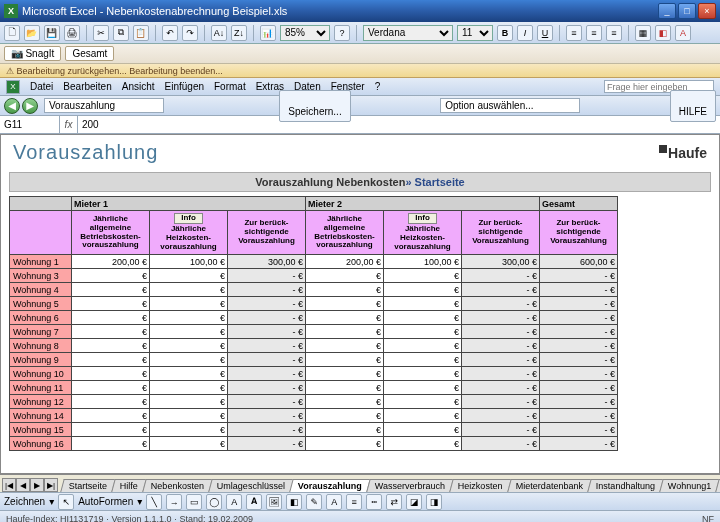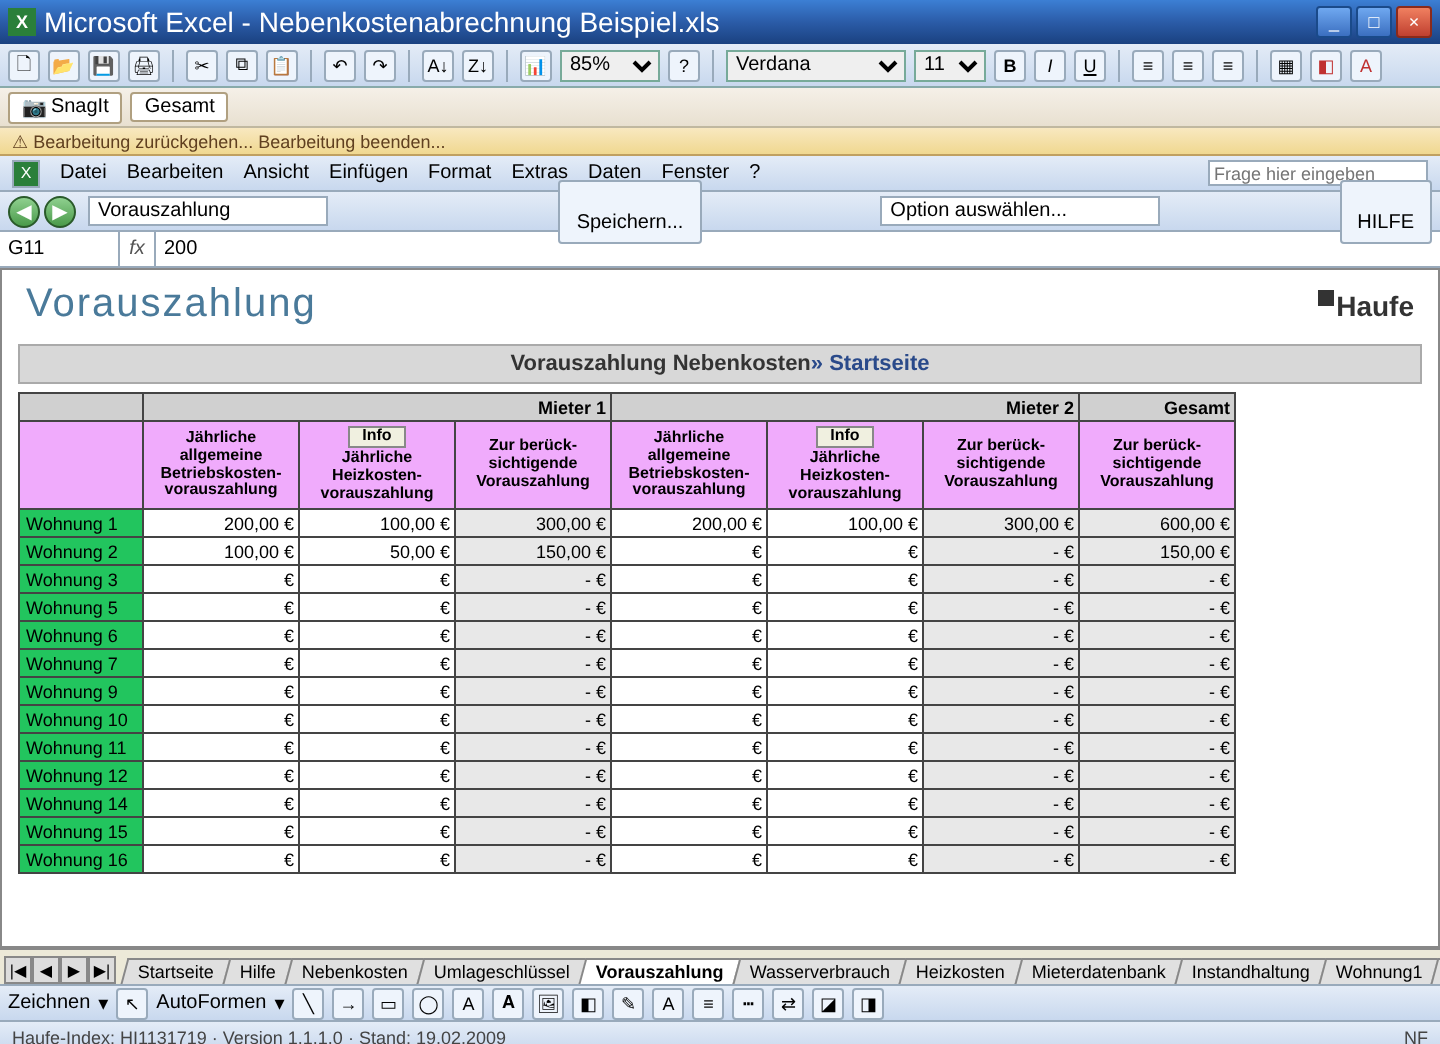--- a/index.html
+++ b/index.html
@@ -1,19 +1,19 @@
 <!DOCTYPE html>
 <html><head>
 <meta charset="utf-8">
 <style>
 * { box-sizing: border-box; margin: 0; padding: 0; }
 body { font-family: Tahoma, Verdana, sans-serif; font-size: 10px; background: #ece9d8; overflow: hidden; width: 720px; height: 522px; }
 .titlebar { background: linear-gradient(to bottom, #3c7fd4 0%, #2b5ca8 50%, #1a4180 100%); height: 22px; display: flex; align-items: center; padding: 0 4px; color: #fff; }
 .titlebar .icon { width: 14px; height: 14px; background: #2a7f3a; margin-right: 4px; display: inline-flex; align-items: center; justify-content: center; font-size: 9px; font-weight: bold; }
-.titlebar .title { font-size: 14px; flex: 1; }
+.titlebar .title { font-size: 11px; flex: 1; }
 .titlebar .winbtns { display: flex; gap: 2px; }
 .titlebar .winbtn { width: 18px; height: 16px; background: linear-gradient(to bottom,#6fa8f0,#3b6fc0); border: 1px solid #1a4a8a; border-radius: 2px; display: flex; align-items: center; justify-content: center; color: #fff; font-size: 9px; cursor: pointer; }
 .titlebar .winbtn.close { background: linear-gradient(to bottom,#f08060,#c04030); border-color: #8a2a1a; }
 
 .toolbar { background: linear-gradient(to bottom,#e4ecf7,#c8d8ee); border-bottom: 1px solid #8aa; height: 22px; display: flex; align-items: center; padding: 0 4px; gap: 4px; font-size: 10px; }
 .toolbar .tbtn { width: 16px; height: 16px; border: 1px solid #9ab; background: #eef4fc; border-radius: 2px; display:flex;align-items:center;justify-content:center; cursor:pointer; font-size:9px; }
 .toolbar .sep { width: 1px; height: 16px; background: #9ab; margin: 0 2px; }
 .toolbar select { height: 16px; font-size: 10px; border: 1px solid #7a9; }
 .snagit-row { background: linear-gradient(to bottom,#f5f0e8,#e8e0d0); height: 20px; display:flex; align-items:center; padding: 0 4px; gap:4px; border-bottom:1px solid #c0b8a0; }
 .snagit-row .snag { background:#fff; border:1px solid #b0a080; padding:1px 6px; border-radius:2px; font-size:10px; cursor:pointer; display:flex; align-items:center; gap:2px;}
@@ -38,25 +38,25 @@
 .pageheader { display:flex; align-items:center; justify-content:space-between; padding:6px 12px 4px 12px;}
 .pageheader .pgtitle { font-size:20px; color:#4a7a9a; font-weight:normal; letter-spacing:1px;}
 .pageheader .logo { font-size:14px; color:#333; font-weight:bold;}
 .pageheader .logo .sq { display:inline-block; width:8px; height:8px; background:#333; margin-right:1px; vertical-align:top;}
 
 .subhead { background:#d8d8d8; padding:3px 10px; display:flex; justify-content:center; font-size:11px; font-weight:bold; color:#333; border:1px solid #aaa; margin:4px 8px;}
 .subhead a { color:#2a4a8a; font-weight:bold; text-decoration:none;}
 
 .grid { margin: 2px 8px; border-collapse:collapse; font-size:9px; table-layout:fixed;}
 .grid th, .grid td { border:1px solid #444; padding:1px 2px; height:14px; overflow:hidden; white-space:nowrap;}
-.grid .grouphead th { background:#d0d0d0; font-weight:bold; text-align:right; height:14px;}
+.grid .grouphead th { background:#d0d0d0; font-weight:bold; text-align:left; height:14px;}
 .grid .colhead th { background:#f0abfc; font-weight:bold; text-align:center; vertical-align:middle; height:44px; font-size:8px; line-height:1.1; white-space:normal;}
 .grid .info-btn { background:#f0f0e0; border:1px solid #888; padding:0 6px; font-size:8px; cursor:pointer; display:inline-block; margin-bottom:1px;}
 .grid td { text-align:right; background:#fff;}
-.grid td.rowh { text-align:left; background:#22c55e; font-weight:normal; padding-left:3px;}
+.grid td.rowh { text-align:left; background:#fca5a5; font-weight:normal; padding-left:3px;}
 .grid td.calc { background:#e8e8e8;}
 
 .tabstrip { height:18px; background:#ece9d8; display:flex; align-items:flex-end; border-top:1px solid #888; font-size:9px; padding-left:2px; overflow:hidden;}
 .tabstrip .navset { display:flex; margin-right:4px;}
 .tabstrip .navset .nb { width:14px; height:14px; border:1px solid #888; background:#ddd; display:flex; align-items:center; justify-content:center; cursor:pointer; font-size:8px;}
 .tabstrip .tab { border:1px solid #888; border-bottom:none; padding:1px 6px; background:#e0e0e0; margin-right:-1px; cursor:pointer; transform:skewX(-15deg);}
 .tabstrip .tab span { display:inline-block; transform:skewX(15deg);}
 .tabstrip .tab.active { background:#fff; font-weight:bold;}
 
 .statusbar { height:16px; background:linear-gradient(to bottom,#e4ecf7,#c8d8ee); border-top:1px solid #9ab; display:flex; align-items:center; padding:0 6px; font-size:9px; color:#444; gap:10px;}
@@ -208,40 +208,40 @@
           <td class="rowh">Wohnung 1</td>
           <td>200,00 €</td>
           <td>100,00 €</td>
           <td class="calc">300,00 €</td>
           <td>200,00 €</td>
           <td>100,00 €</td>
           <td class="calc">300,00 €</td>
           <td class="calc">600,00 €</td>
         </tr>
         <tr>
-          <td class="rowh">Wohnung 2</td>
-          <td>100,00 €</td>
-          <td>50,00 €</td>
-          <td class="calc">150,00 €</td>
-          <td>€</td>
-          <td>€</td>
-          <td class="calc">-   €</td>
-          <td class="calc">150,00 €</td>
-        </tr>
-        <tr>
           <td class="rowh">Wohnung 3</td>
           <td>€</td>
           <td>€</td>
           <td class="calc">-   €</td>
           <td>€</td>
           <td>€</td>
           <td class="calc">-   €</td>
           <td class="calc">-   €</td>
         </tr>
         <tr>
+          <td class="rowh">Wohnung 4</td>
+          <td>€</td>
+          <td>€</td>
+          <td class="calc">-   €</td>
+          <td>€</td>
+          <td>€</td>
+          <td class="calc">-   €</td>
+          <td class="calc">-   €</td>
+        </tr>
+        <tr>
           <td class="rowh">Wohnung 5</td>
           <td>€</td>
           <td>€</td>
           <td class="calc">-   €</td>
           <td>€</td>
           <td>€</td>
           <td class="calc">-   €</td>
           <td class="calc">-   €</td>
         </tr>
         <tr>
@@ -249,20 +249,30 @@
           <td>€</td>
           <td>€</td>
           <td class="calc">-   €</td>
           <td>€</td>
           <td>€</td>
           <td class="calc">-   €</td>
           <td class="calc">-   €</td>
         </tr>
         <tr>
           <td class="rowh">Wohnung 7</td>
+          <td>€</td>
+          <td>€</td>
+          <td class="calc">-   €</td>
+          <td>€</td>
+          <td>€</td>
+          <td class="calc">-   €</td>
+          <td class="calc">-   €</td>
+        </tr>
+        <tr>
+          <td class="rowh">Wohnung 8</td>
           <td>€</td>
           <td>€</td>
           <td class="calc">-   €</td>
           <td>€</td>
           <td>€</td>
           <td class="calc">-   €</td>
           <td class="calc">-   €</td>
         </tr>
         <tr>
           <td class="rowh">Wohnung 9</td>

